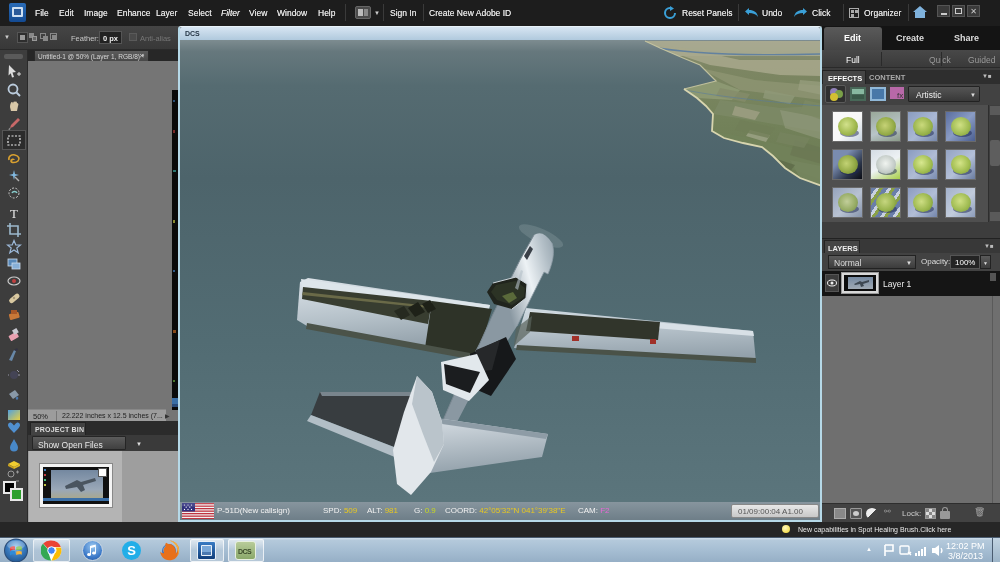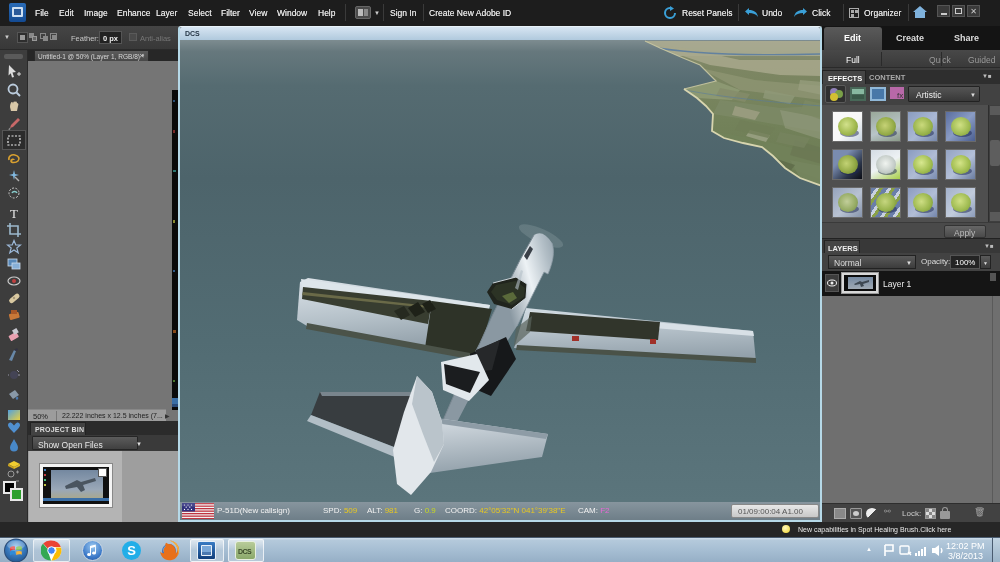--- a/index.html
+++ b/index.html
@@ -17,21 +17,21 @@
     <div class="abs" style="left:9px;top:3px;width:17px;height:19px;background:linear-gradient(#2a6cb8,#134a92);border-radius:2px;">
       <div class="abs" style="left:3px;top:4px;width:11px;height:10px;background:#cfe0f2;border-radius:1px;"></div>
       <div class="abs" style="left:5px;top:6px;width:7px;height:6px;background:#2a5a9a;"></div>
     </div>
     <div class="abs txt" style="left:35px;top:8px;font-size:8.5px;color:#e4e4e4;text-shadow:0 0 0.4px #d0d0d0;">File</div>
     <div class="abs txt" style="left:59px;top:8px;font-size:8.5px;color:#e4e4e4;text-shadow:0 0 0.4px #d0d0d0;">Edit</div>
     <div class="abs txt" style="left:84px;top:8px;font-size:8.5px;color:#e4e4e4;text-shadow:0 0 0.4px #d0d0d0;">Image</div>
     <div class="abs txt" style="left:117px;top:8px;font-size:8.5px;color:#e4e4e4;text-shadow:0 0 0.4px #d0d0d0;">Enhance</div>
     <div class="abs txt" style="left:156px;top:8px;font-size:8.5px;color:#e4e4e4;text-shadow:0 0 0.4px #d0d0d0;">Layer</div>
     <div class="abs txt" style="left:188px;top:8px;font-size:8.5px;color:#e4e4e4;text-shadow:0 0 0.4px #d0d0d0;">Select</div>
-    <div class="abs txt" style="left:221px;top:8px;font-size:8.5px;color:#e4e4e4;text-shadow:0 0 0.4px #d0d0d0;">Filter</div>
+    <div class="abs txt" style="left:221px;top:8px;font-size:8.5px;color:#e4e4e4;text-shadow:0 0 0.4px #d0d0d0;font-style:italic;">Filter</div>
     <div class="abs txt" style="left:249px;top:8px;font-size:8.5px;color:#e4e4e4;text-shadow:0 0 0.4px #d0d0d0;">View</div>
     <div class="abs txt" style="left:277px;top:8px;font-size:8.5px;color:#e4e4e4;text-shadow:0 0 0.4px #d0d0d0;">Window</div>
     <div class="abs txt" style="left:318px;top:8px;font-size:8.5px;color:#e4e4e4;text-shadow:0 0 0.4px #d0d0d0;">Help</div>
     <div class="abs" style="left:345px;top:4px;width:1px;height:17px;background:#3a3a3a;"></div>
     <div class="abs" style="left:355px;top:6px;width:16px;height:13px;background:#4a4a4a;border:1px solid #666;border-radius:2px;">
       <div class="abs" style="left:2px;top:2px;width:5px;height:7px;background:#bbb;"></div>
       <div class="abs" style="left:8px;top:2px;width:4px;height:7px;background:#888;"></div>
     </div>
     <div class="abs txt" style="left:374px;top:10px;font-size:6px;color:#ccc;">▼</div>
     <div class="abs" style="left:383px;top:4px;width:1px;height:17px;background:#3a3a3a;"></div>
@@ -228,21 +228,21 @@
       <div class="abs txt" style="left:34px;top:2px;font-size:7px;color:#222;">22.222 inches x 12.5 inches (7...</div>
       <div class="abs txt" style="left:137px;top:2px;font-size:6px;color:#333;">▶</div>
     </div>
 
     <div class="abs" style="left:0;top:371px;width:150px;height:14px;background:#2b2b2b;">
       <div class="abs" style="left:2px;top:1px;width:56px;height:13px;background:#424242;border:1px solid #222;border-bottom:none;">
         <div class="abs txt" style="left:4px;top:3px;font-size:7px;font-weight:bold;color:#ddd;letter-spacing:0.2px;">PROJECT BIN</div>
       </div>
     </div>
     <div class="abs" style="left:0;top:385px;width:150px;height:16px;background:#3a3a3a;">
-      <div class="abs" style="left:4px;top:1px;width:106px;height:14px;background:linear-gradient(#5c5c5c,#404040);border:1px solid #252525;border-radius:1px;">
+      <div class="abs" style="left:4px;top:1px;width:94px;height:14px;background:linear-gradient(#5c5c5c,#404040);border:1px solid #252525;border-radius:1px;">
         <div class="abs txt" style="left:5px;top:3px;font-size:8.5px;color:#e8e8e8;">Show Open Files</div>
         <div class="abs txt" style="left:103px;top:4px;font-size:6px;color:#ddd;">▼</div>
       </div>
     </div>
     <div class="abs" style="left:0;top:401px;width:150px;height:71px;background:#9e9e9e;">
       <div class="abs" style="left:1px;top:0;width:93px;height:71px;background:#b4b4b4;"></div>
       <div class="abs" style="left:11px;top:12px;width:74px;height:45px;background:#f4f4f4;border:1px solid #888;">
         <div class="abs" style="left:3px;top:3px;width:66px;height:37px;background:#101010;">
           <div class="abs" style="left:8px;top:3px;width:52px;height:28px;background:linear-gradient(#7488a0,#9aa8b8 70%,#a8a890);"></div>
           <svg class="abs" style="left:8px;top:3px;" width="52" height="28" viewBox="0 0 52 28">
@@ -360,25 +360,20 @@
           <div class="abs" style="left: 7px; top: 17px; width: 19px; height: 8px; border-radius: 50%; background: rgba(25, 35, 80, 0.5);"></div>
           <div class="abs" style="left: 5px; top: 5px; width: 20px; height: 19px; border-radius: 50%; background: radial-gradient(circle at 45% 42%, rgb(208, 224, 132), rgb(158, 186, 80) 60%, rgb(114, 146, 64));"></div>
         </div>
         <div class="abs" style="left: 166px; top: 0px; width: 12px; height: 117px; background: rgb(62, 62, 62); border-left: 1px solid rgb(46, 46, 46);">
           <div class="abs" style="left:1px;top:1px;width:10px;height:9px;background:#5a5a5a;"></div>
           <div class="abs" style="left:1px;top:35px;width:10px;height:26px;background:#5e5e5e;border-radius:2px;"></div>
           <div class="abs" style="left:1px;top:107px;width:10px;height:9px;background:#5a5a5a;"></div>
         </div>
       </div>
 
-    <div class="abs" style="left:0;top:196px;width:178px;height:16px;background:#4a4a4a;border-top:1px solid #3a3a3a;">
-      <div class="abs" style="left:122px;top:2px;width:42px;height:13px;background:linear-gradient(#666,#4a4a4a);border:1px solid #333;border-radius:2px;">
-        <div class="abs txt" style="left:9px;top:2px;font-size:8.5px;color:#bbb;">Apply</div>
-      </div>
-    </div>
 
     <div class="abs" style="left:0;top:212px;width:178px;height:15px;background:#383838;border-top:1px solid #222;">
       <div class="abs" style="left:2px;top:1px;width:36px;height:14px;background:#454545;border:1px solid #252525;border-bottom:none;">
         <div class="abs txt" style="left:3px;top:3px;font-size:7.5px;font-weight:bold;color:#eee;">LAYERS</div>
       </div>
       <div class="abs txt" style="left:162px;top:4px;font-size:6px;color:#bbb;">▼■</div>
     </div>
 
     <div class="abs" style="left:0;top:227px;width:178px;height:18px;background:#424242;">
       <div class="abs" style="left:6px;top:2px;width:88px;height:14px;background:linear-gradient(#5a5a5a,#3c3c3c);border:1px solid #222;">

